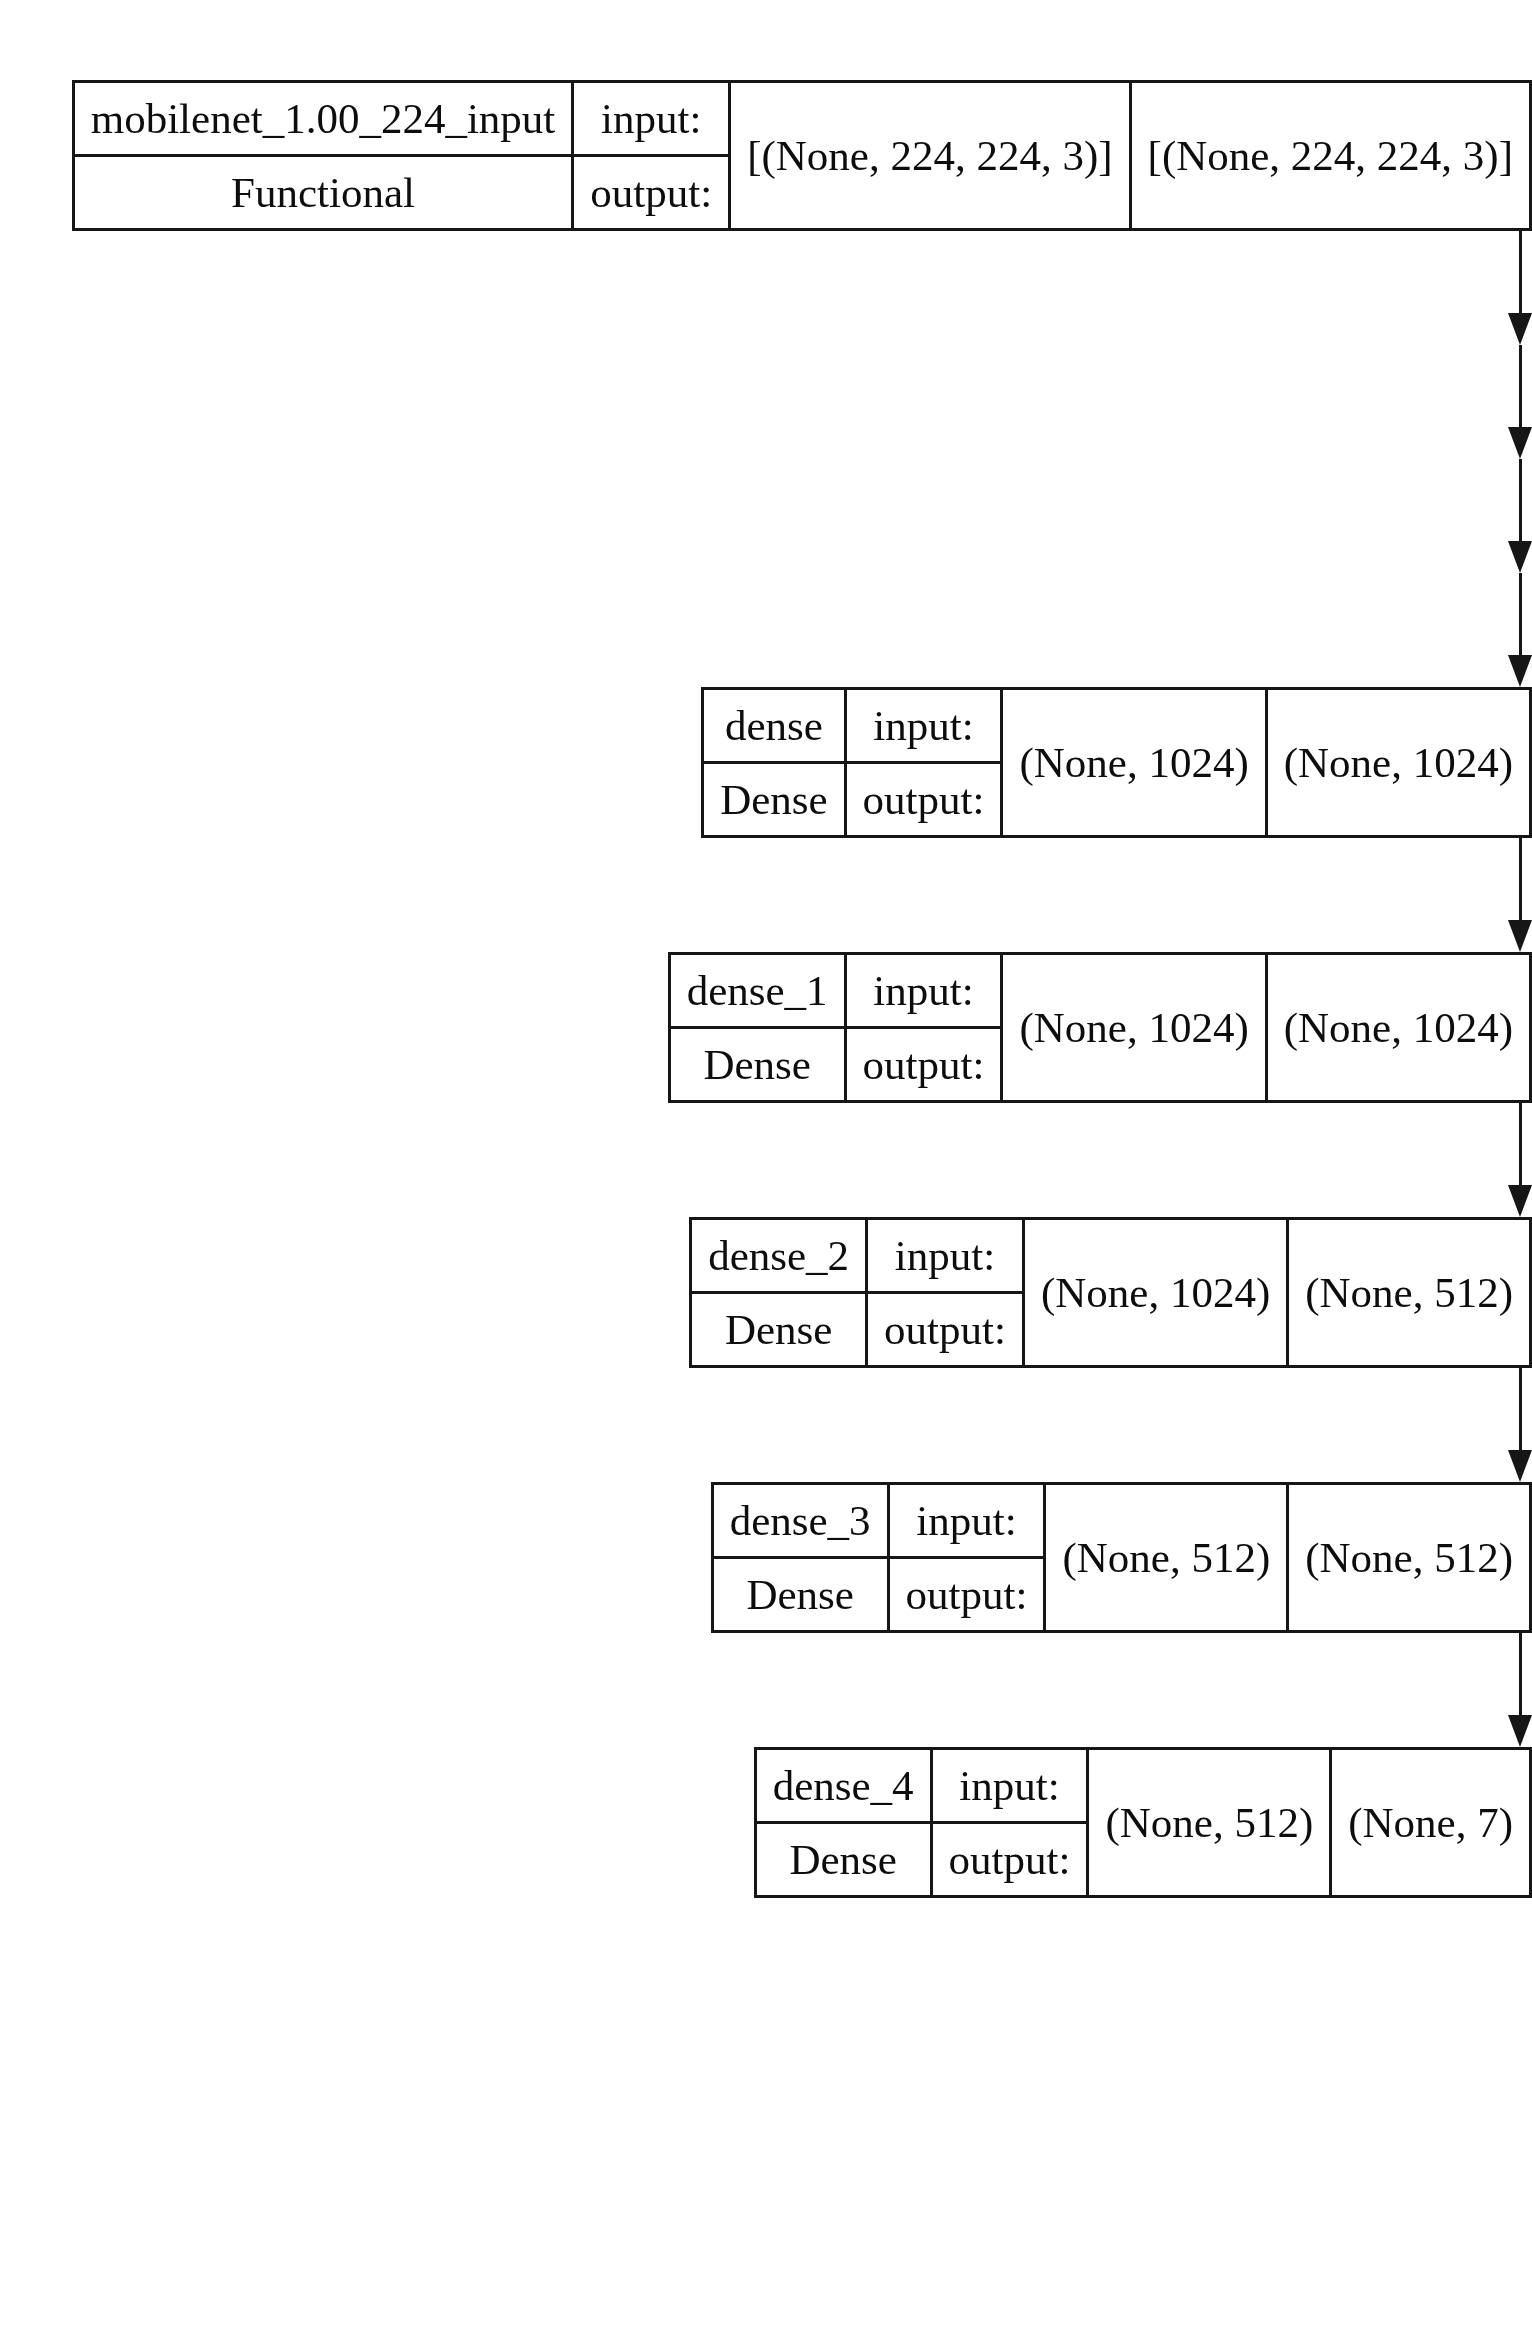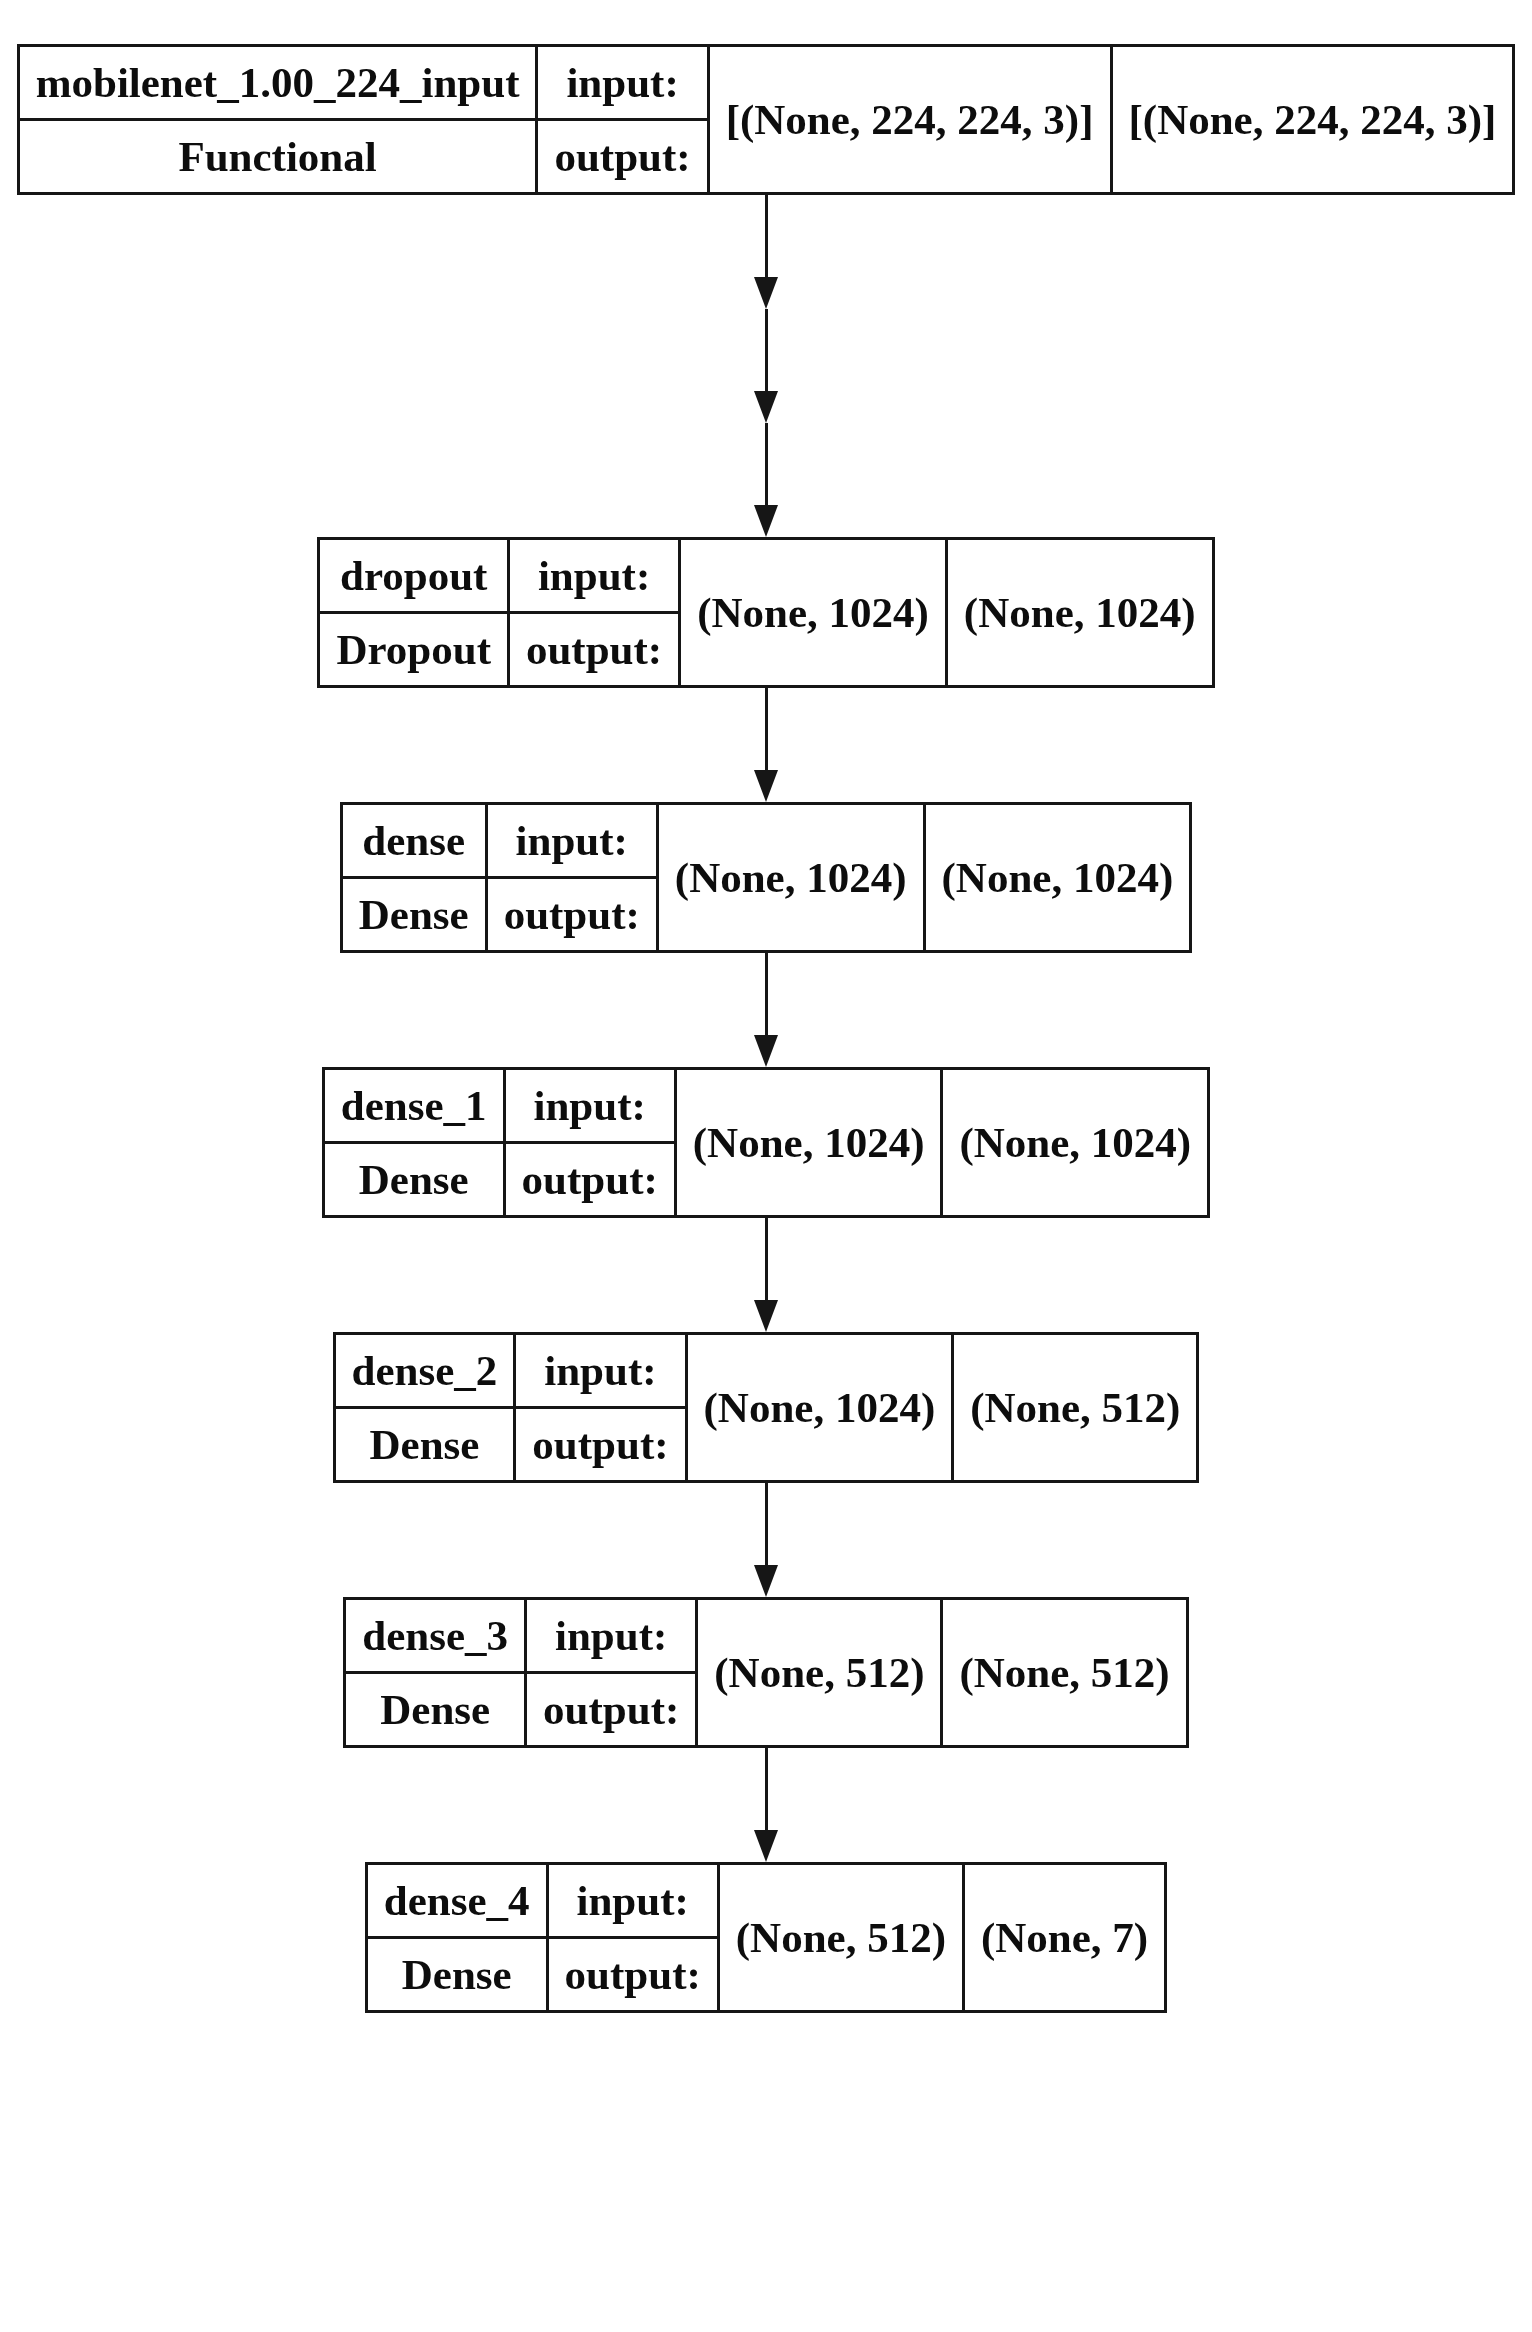--- a/index.html
+++ b/index.html
@@ -9,23 +9,22 @@
   }
   body {
     width: 1532px;
     height: 2332px;
     overflow: hidden;
     font-family: "Liberation Serif", serif;
   }
   .canvas {
     display: flex;
     flex-direction: column;
-    align-items: center;
-    padding-top: 44px;
-    font-weight: bold;
+    align-items: flex-end;
+    padding-top: 80px;
   }
   table.layer {
     border-collapse: collapse;
     background: #ffffff;
   }
   table.layer td {
     border: 3px solid #161616;
     height: 71px;
     padding: 0 16px;
     text-align: center;
@@ -85,34 +84,20 @@
     <div class="arrow-line"></div>
     <div class="arrow-head"></div>
   </div>
 
 
   <div class="arrow">
     <div class="arrow-line"></div>
     <div class="arrow-head"></div>
   </div>
 
-  <table class="layer">
-    <tbody>
-      <tr>
-        <td>dropout</td>
-        <td>input:</td>
-        <td rowspan="2">(None, 1024)</td>
-        <td rowspan="2">(None, 1024)</td>
-      </tr>
-      <tr>
-        <td>Dropout</td>
-        <td>output:</td>
-      </tr>
-    </tbody>
-  </table>
 
   <div class="arrow">
     <div class="arrow-line"></div>
     <div class="arrow-head"></div>
   </div>
 
   <table class="layer">
     <tbody>
       <tr>
         <td>dense</td>

